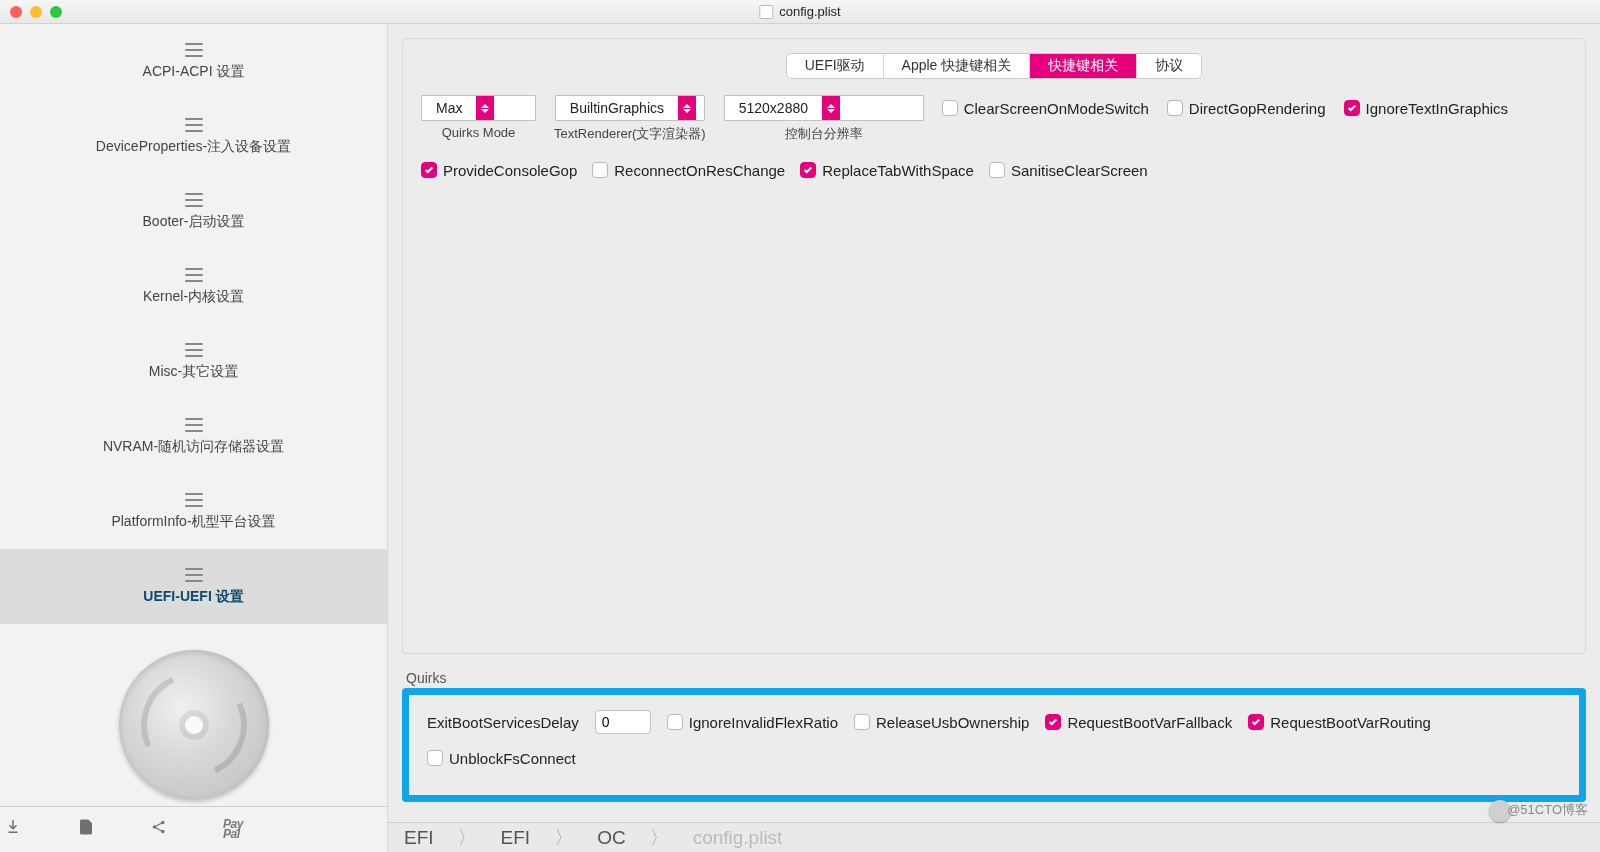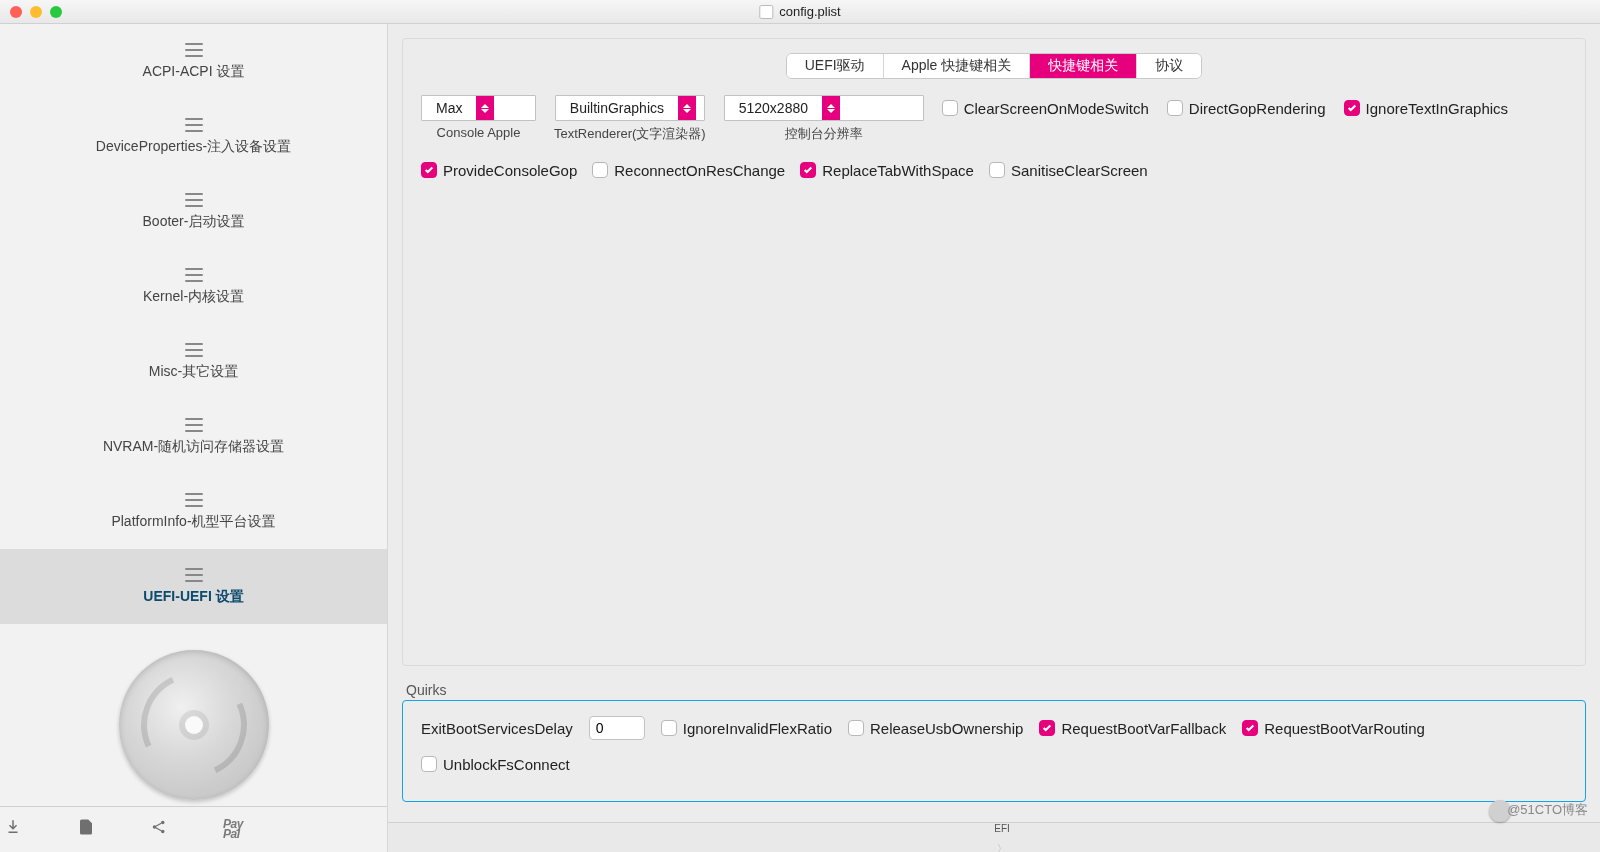--- a/index.html
+++ b/index.html
@@ -54,26 +54,26 @@
   
   .cb { display: flex; align-items: center; gap: 6px; height: 26px; }
   .cb .box { width: 16px; height: 16px; border-radius: 4px; border: 1px solid #b8b8b8; background: #fff; display: flex; align-items: center; justify-content: center;}
   .cb.checked .box { background: #e6007e; border-color: #e6007e; }
   .cb.checked .box svg { width: 10px; height: 10px; stroke: #fff; stroke-width: 2.5; fill: none; }
   .cb .txt { font-size: 15px; color: #222; }
   
   .cb-row2 { display: flex; gap: 15px; padding: 10px 18px; flex-wrap: wrap;}
   
   .quirks-lbl { font-size: 14px; color: #555; margin: 8px 18px 2px; }
-  .quirks-box { border: 1px solid #0ea5e9; border-radius: 4px; margin: 0 14px 50px; padding: 14px 18px; }
+  .quirks-box { border: 7px solid #0ea5e9; border-radius: 4px; margin: 0 14px 50px; padding: 14px 18px; }
   .q-row { display: flex; align-items: center; gap: 16px; flex-wrap: wrap; margin-bottom: 10px;}
   .num-input { width: 56px; height: 24px; border: 1px solid #c2c2c2; border-radius: 4px; font-size: 14px; padding: 0 6px; background: #fff; }
   .q-lbl { font-size: 15px; color: #222; }
   
-  .breadcrumb { position: absolute; left: 0; right: 0; bottom: 0; height: 30px; border-top: 1px solid #d0d0d0; background: #e9e9e9; display: flex; align-items: center; padding-left: 16px; font-size: 10px; color: #555; gap: 8px; flex-direction: column;}
+  .breadcrumb { position: absolute; left: 0; right: 0; bottom: 0; height: 30px; border-top: 1px solid #d0d0d0; background: #e9e9e9; display: flex; align-items: center; padding-left: 16px; font-size: 19px; color: #555; gap: 24px;}
   .breadcrumb .sep { color: #aaa; }
   .breadcrumb .muted { color: #bbb; }
   
   .watermark { position: absolute; right: 12px; bottom: 30px; font-size: 13px; color: #888; }
   .watermark .circ { display:inline-flex; width:22px; height:22px; border-radius:50%; background:#d0d0d0; box-shadow:0 1px 2px rgba(0,0,0,0.3); vertical-align:middle; margin-right:-4px;}
 </style>
 </head>
 <body>
 
 <div class="titlebar">
@@ -195,21 +195,21 @@
 
       <div class="controls-row" id="selects-row">
           <div class="sel-group">
     <div class="mac-select" style="min-width:115px">
       <div class="val">Max</div>
       <div class="arrow">
                 <span class="up"></span>
                 <span class="dn"></span>
               </div>
     </div>
-    <div class="sub-lbl">Console Apple</div>
+    <div class="sub-lbl">Quirks Mode</div>
   </div>
           <div class="sel-group">
     <div class="mac-select" style="min-width:150px">
       <div class="val">BuiltinGraphics</div>
       <div class="arrow">
                 <span class="up"></span>
                 <span class="dn"></span>
               </div>
     </div>
     <div class="sub-lbl">TextRenderer(文字渲染器)</div>

